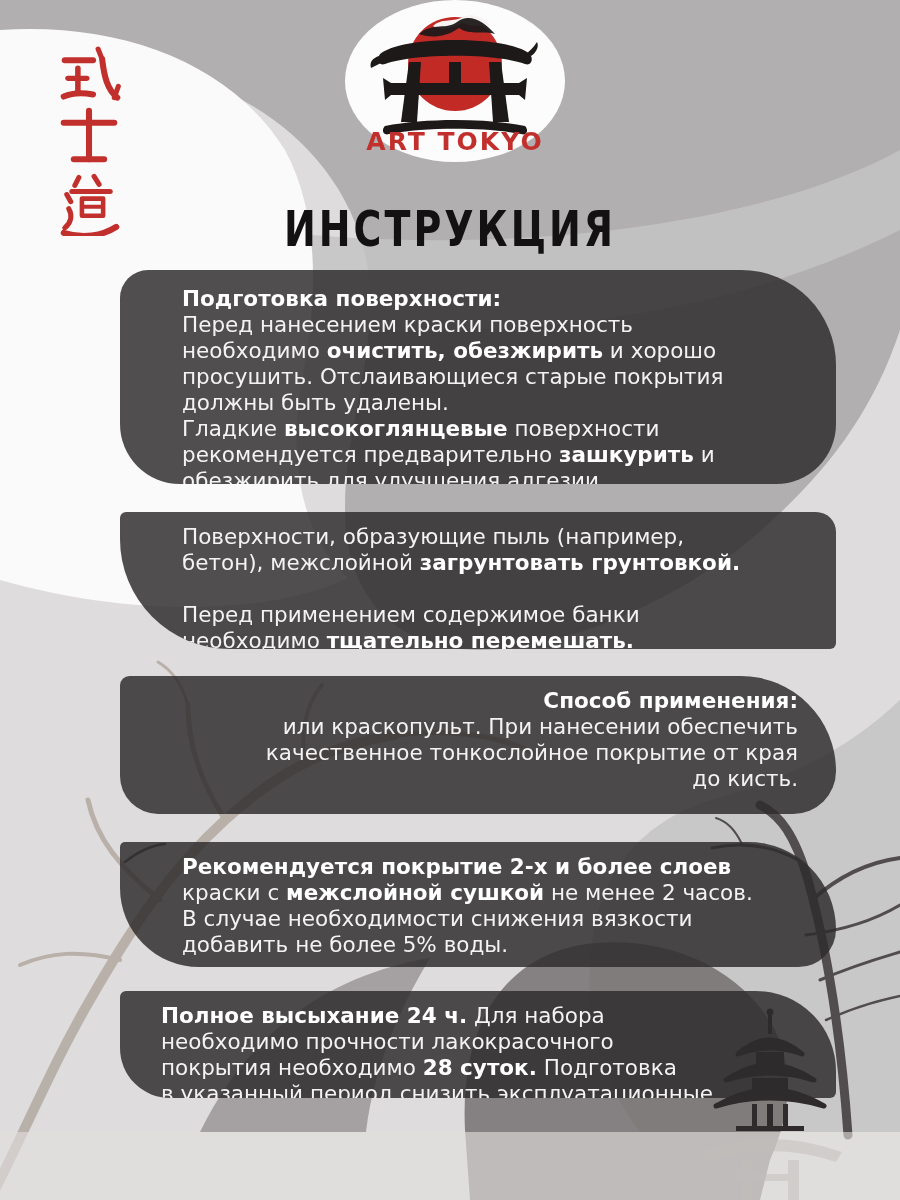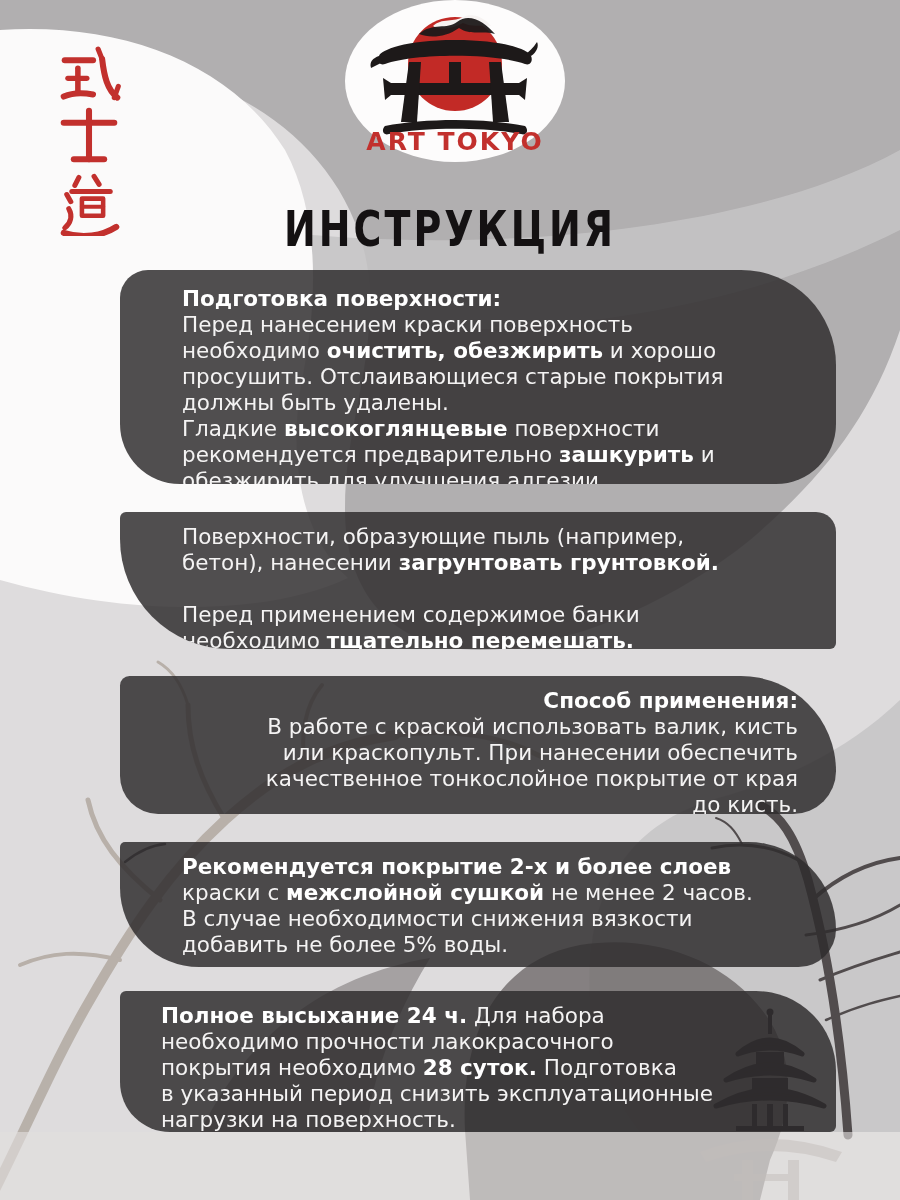--- a/index.html
+++ b/index.html
@@ -25,21 +25,21 @@
     background:rgba(47,44,45,0.84);color:#f4f3f3;
     padding:12px 38px 14px 62px;font-size:21.5px;line-height:26px;
     overflow:hidden;
   }
   .block .b{font-weight:bold;color:#ffffff;}
   .tline{white-space:nowrap;}
   .block1{top:270px;height:214px;border-radius:28px 95px 60px 60px;padding-top:16px;}
   .block2{top:512px;height:137px;border-radius:6px 20px 6px 110px;}
   .block3{top:676px;height:138px;border-radius:10px 100px 45px 40px;text-align:right;}
   .block4{top:842px;height:125px;border-radius:6px 105px 45px 95px;}
-  .block5{top:991px;height:141px;border-radius:6px 80px 6px 50px;padding-left:41px;}
+  .block5{top:991px;height:107px;border-radius:6px 80px 6px 50px;padding-left:41px;}
 </style>
 </head>
 <body>
 
 <div class="page">
 
   <svg class="bg-art" viewBox="0 0 900 1200" xmlns="http://www.w3.org/2000/svg">
 
     <rect x="0" y="0" width="900" height="1200" fill="#dedcdd"></rect>
 
@@ -178,28 +178,27 @@
         <div class="tline"><span>Перед нанесением краски поверхность</span></div>
         <div class="tline"><span>необходимо </span><span class="b">очистить, обезжирить</span><span> и хорошо</span></div>
         <div class="tline"><span>просушить. Отслаивающиеся старые покрытия</span></div>
         <div class="tline"><span>должны быть удалены.</span></div>
         <div class="tline"><span>Гладкие </span><span class="b">высокоглянцевые</span><span> поверхности</span></div>
         <div class="tline"><span>рекомендуется предварительно </span><span class="b">зашкурить</span><span> и</span></div>
         <div class="tline"><span>обезжирить для улучшения адгезии.</span></div>
       </div>
       <div class="block block2">
         <div class="tline"><span>Поверхности, образующие пыль (например,</span></div>
-        <div class="tline"><span>бетон), нанесении </span><span class="b">загрунтовать грунтовкой.</span></div>
+        <div class="tline"><span>бетон), межслойной </span><span class="b">загрунтовать грунтовкой.</span></div>
         <div class="tline">&nbsp;</div>
         <div class="tline"><span>Перед применением содержимое банки</span></div>
         <div class="tline"><span>необходимо </span><span class="b">тщательно перемешать.</span></div>
       </div>
       <div class="block block3">
         <div class="tline"><span class="b">Способ применения:</span></div>
-        <div class="tline"><span>В работе с краской использовать валик, кисть</span></div>
         <div class="tline"><span>или краскопульт. При нанесении обеспечить</span></div>
         <div class="tline"><span>качественное тонкослойное покрытие от края</span></div>
         <div class="tline"><span>до кисть.</span></div>
       </div>
       <div class="block block4">
         <div class="tline"><span class="b">Рекомендуется покрытие 2-х и более слоев</span></div>
         <div class="tline"><span>краски с </span><span class="b">межслойной сушкой</span><span> не менее 2 часов.</span></div>
         <div class="tline"><span>В случае необходимости снижения вязкости</span></div>
         <div class="tline"><span>добавить не более 5% воды.</span></div>
       </div>

